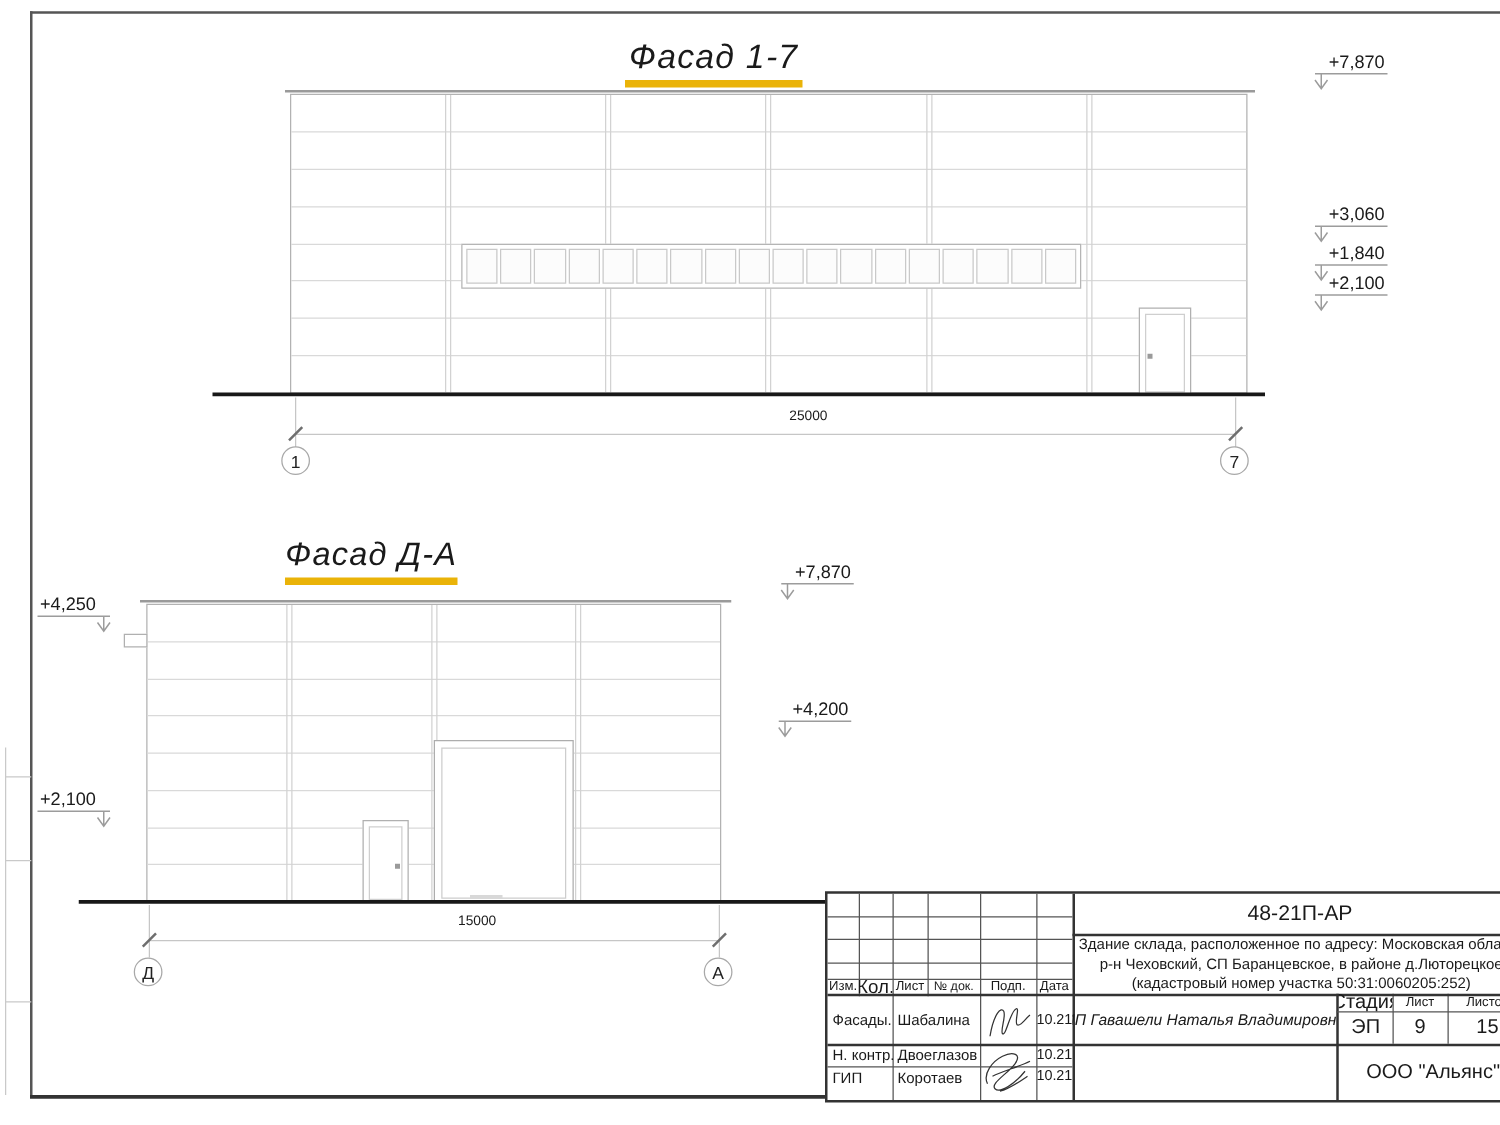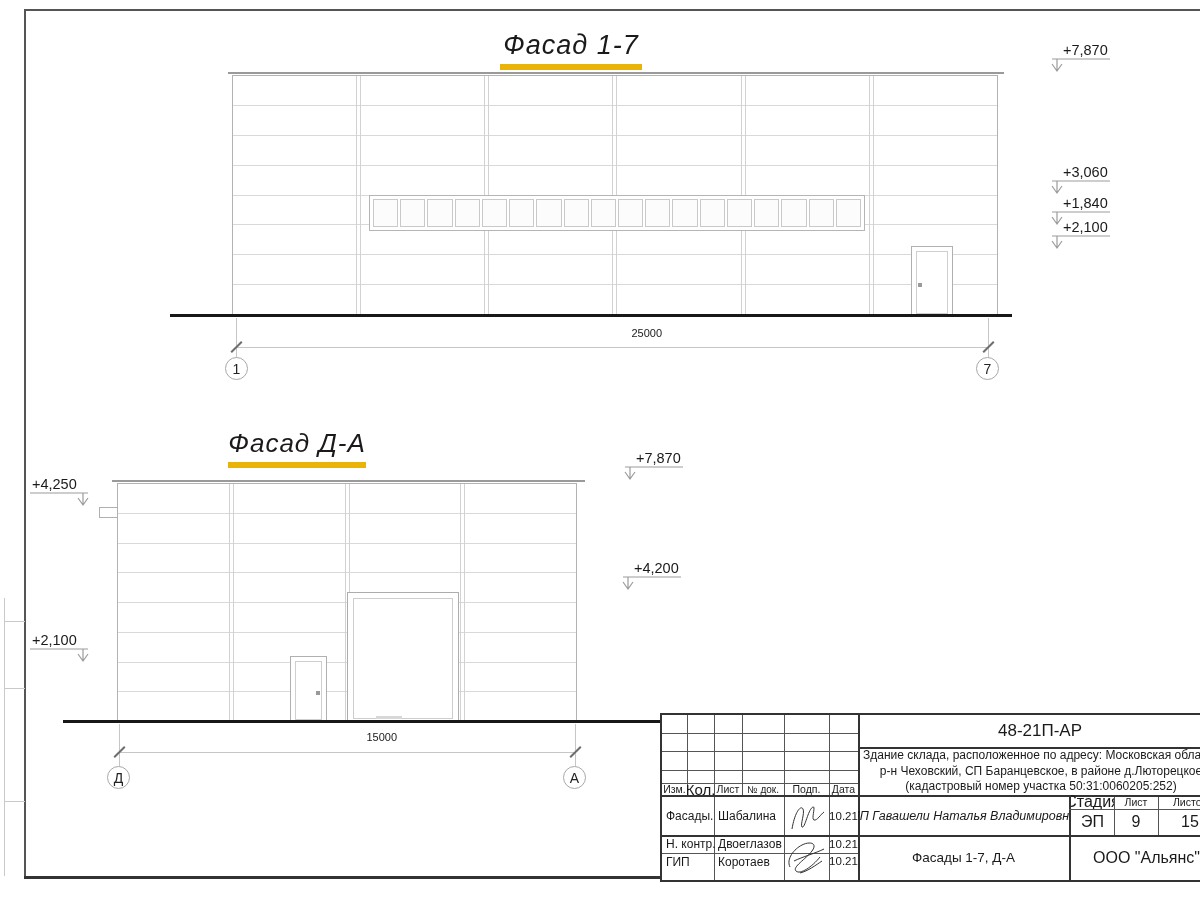--- a/index.html
+++ b/index.html
@@ -281,17 +281,16 @@
       <div>р-н Чеховский, СП Баранцевское, в районе д.Люторецкое</div>
       <div>(кадастровый номер участка 50:31:0060205:252)</div>
     </div>
     <div class="cell" style="left:196px;top:82px;width:211px;height:38px;font-size:12.5px;font-style:italic;">ИП Гавашели Наталья Владимировна</div>
     <div class="cell" style="left:409px;top:80px;width:43px;height:14px;font-size:16px;">Стадия</div>
     <div class="cell" style="left:452px;top:80px;width:44px;height:14px;font-size:10.5px;">Лист</div>
     <div class="cell" style="left:496px;top:80px;width:64px;height:14px;font-size:10.5px;">Листов</div>
     <div class="cell" style="left:409px;top:94px;width:43px;height:26px;font-size:16px;">ЭП</div>
     <div class="cell" style="left:452px;top:94px;width:44px;height:26px;font-size:16px;">9</div>
     <div class="cell" style="left:496px;top:94px;width:64px;height:26px;font-size:16px;">15</div>
-    <div class="cell" style="left:196px;top:120px;width:211px;height:45px;font-size:13.5px;">Фасады 1-7, Д-А</div>
     <div class="cell" style="left:409px;top:120px;width:151px;height:45px;font-size:16px;">ООО "Альянс"</div>
   </div>
 
 </div>
 
 </body></html>

